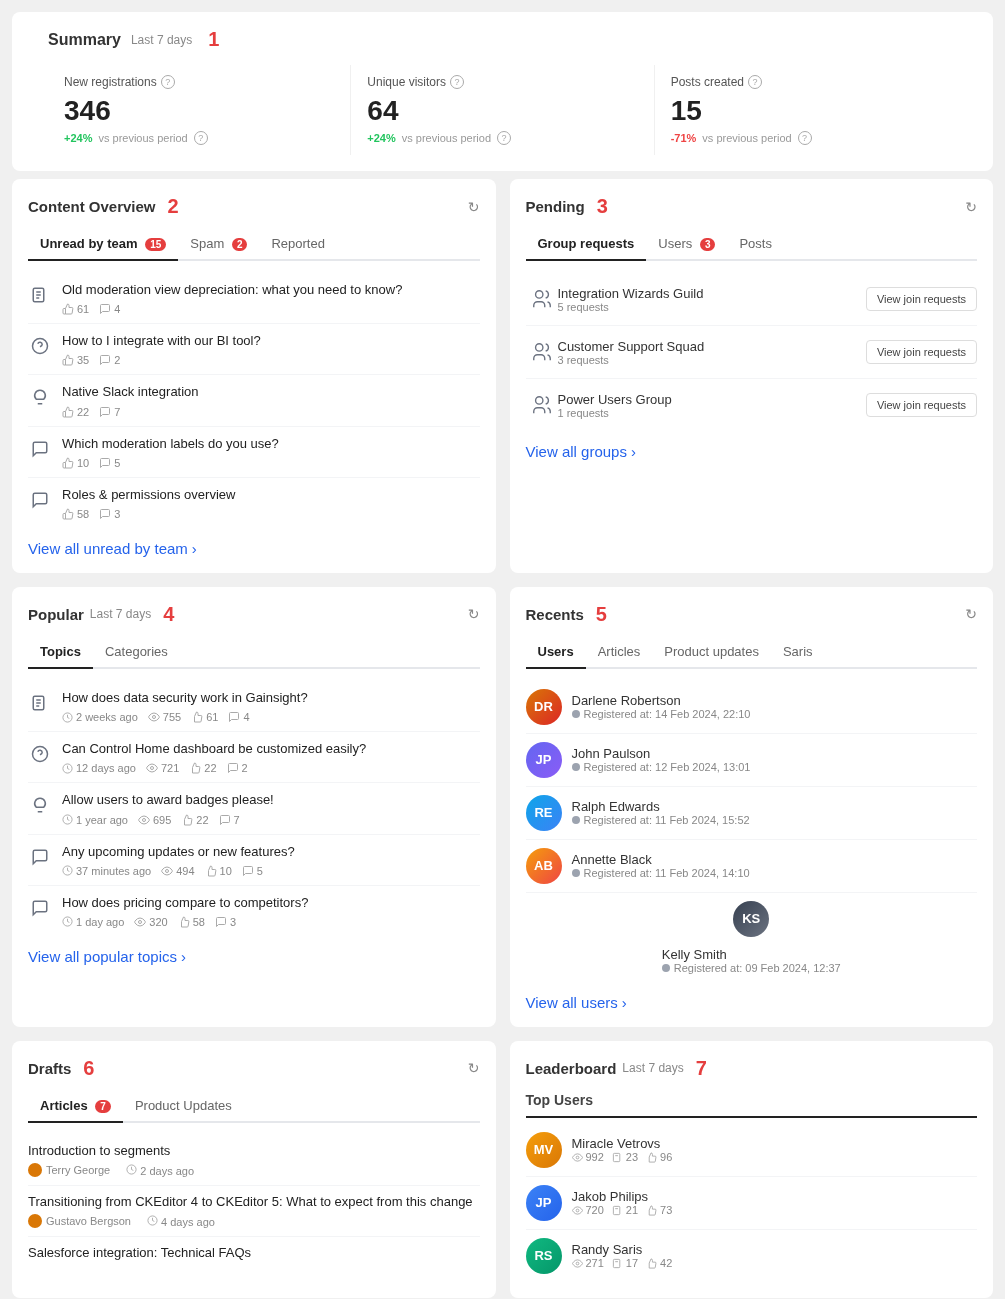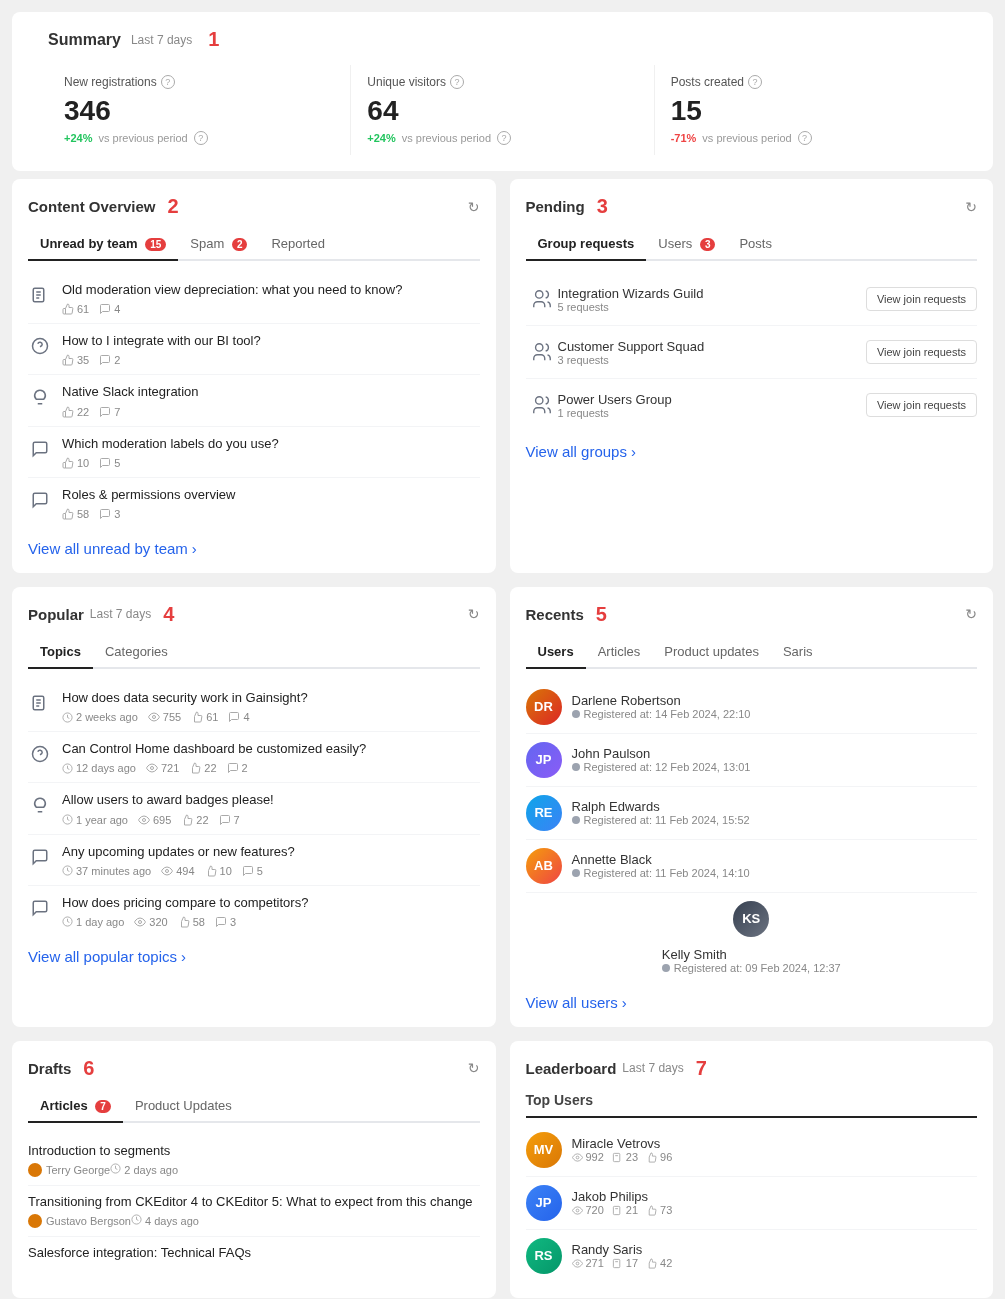--- a/index.html
+++ b/index.html
@@ -74,21 +74,21 @@
     .avatar-jakob { background: linear-gradient(135deg, #3b82f6, #2563eb); }
     .avatar-randy { background: linear-gradient(135deg, #10b981, #059669); }
     .recent-name { font-size: 13px; font-weight: 500; }
     .recent-date { font-size: 11px; color: #888; display: flex; align-items: center; gap: 4px; }
     .dot-icon { width: 8px; height: 8px; border-radius: 50%; background: #9ca3af; display: inline-block; }
 
     
     .draft-item { padding: 8px 0; border-bottom: 1px solid #f3f4f6; }
     .draft-item:last-child { border-bottom: none; }
     .draft-title { font-size: 13px; color: #222; margin-bottom: 5px; }
-    .draft-meta { display: flex; align-items: center; gap: 0; font-size: 11px; color: #888; }
+    .draft-meta { display: flex; align-items: flex-end; gap: 16px; font-size: 11px; color: #888; }
     .draft-author { display: flex; align-items: center; gap: 4px; }
 
     
     .leader-item { display: flex; align-items: center; gap: 10px; padding: 8px 0; border-bottom: 1px solid #f3f4f6; }
     .leader-item:last-child { border-bottom: none; }
     .leader-stats { display: flex; gap: 8px; font-size: 11px; color: #888; align-items: center; }
 
     .section-num { color: #e53e3e; font-size: 20px; font-weight: 900; margin-left: 6px; }
   </style>
 </head>

